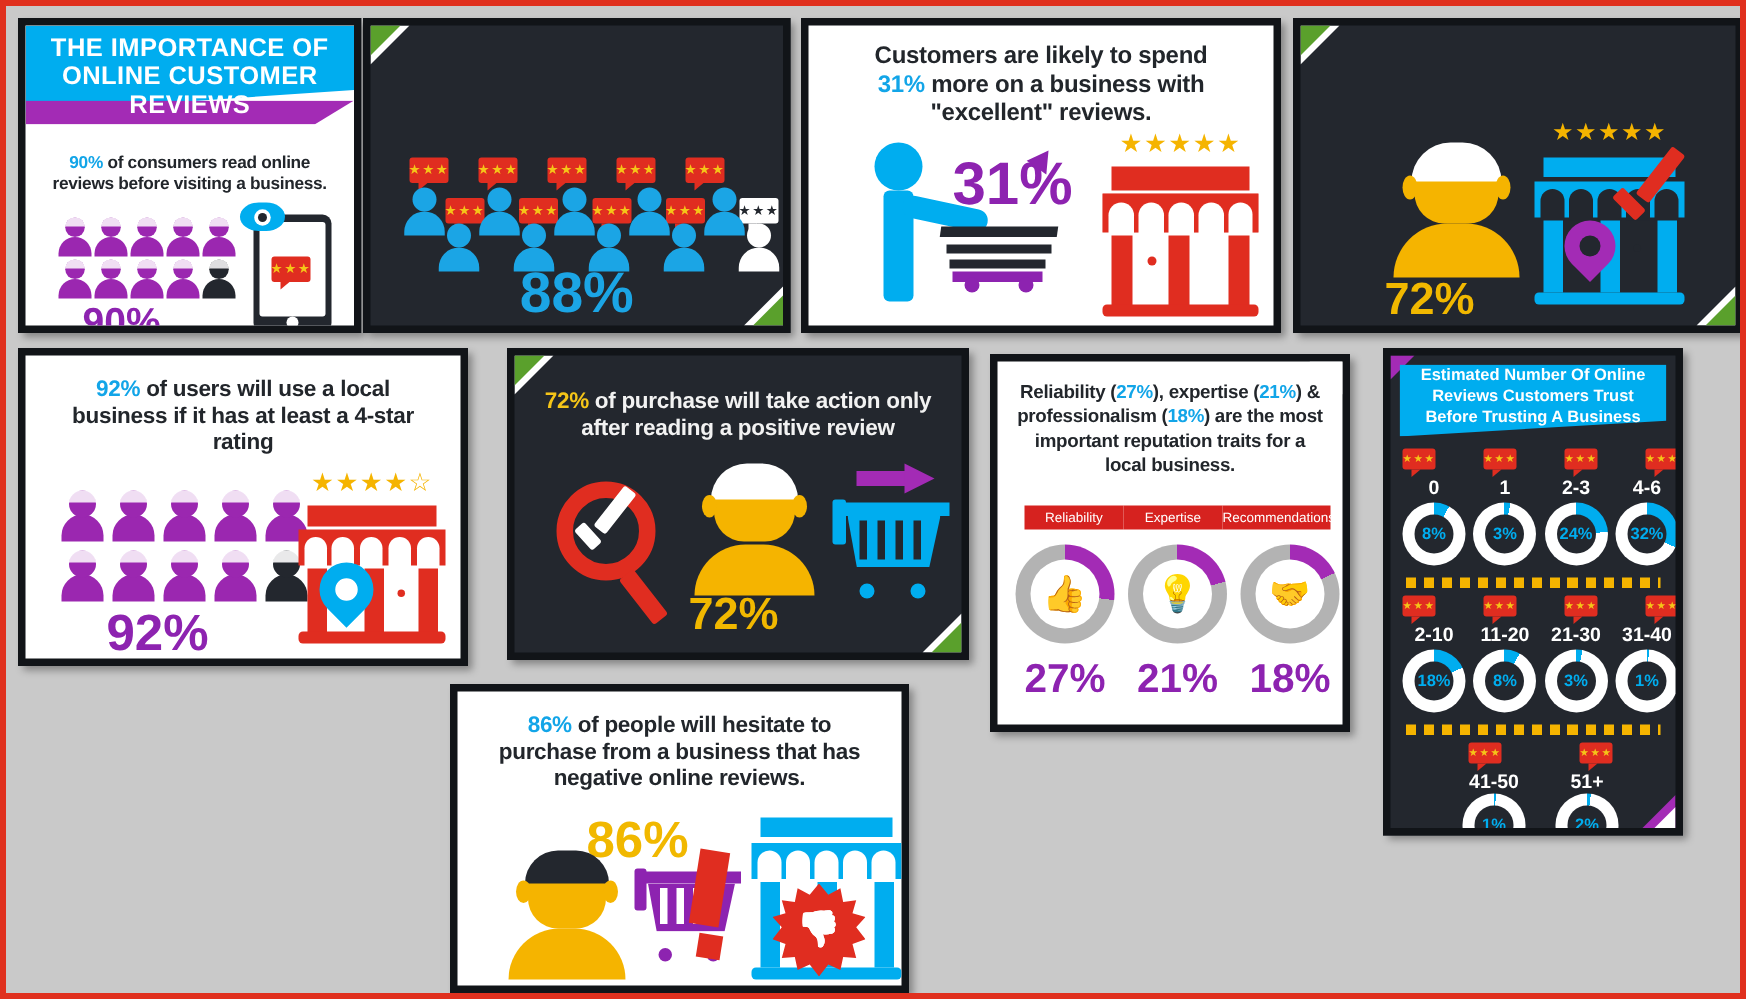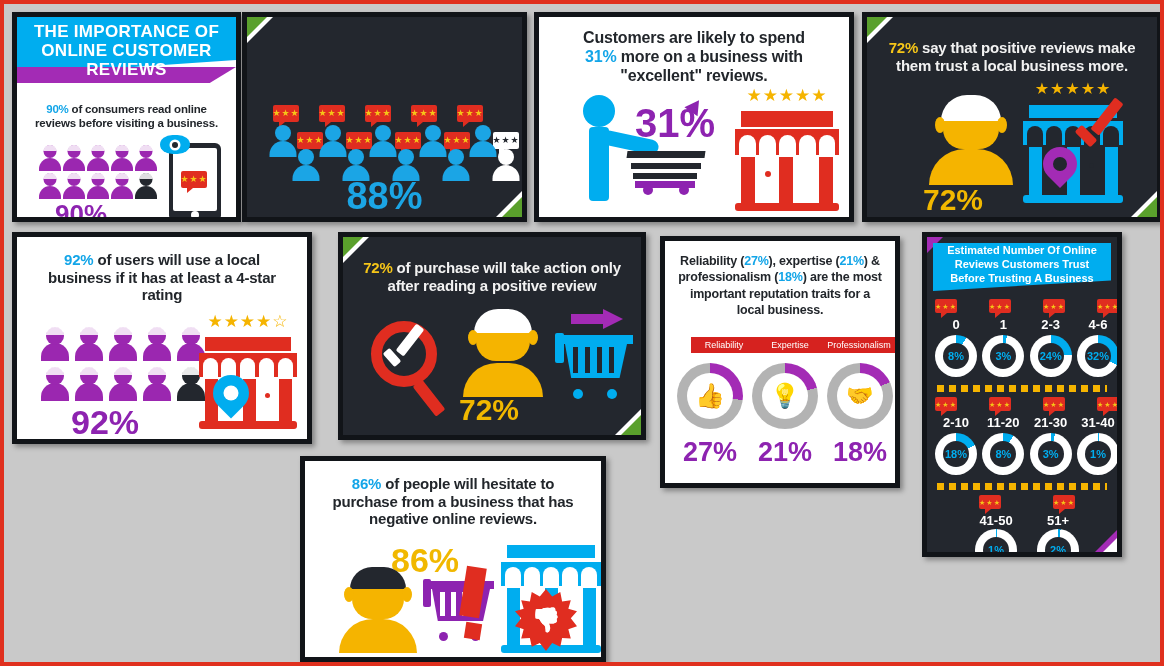--- a/index.html
+++ b/index.html
@@ -324,23 +324,20 @@
     </div>
   </div>
 
   <div class="card dark" style="left:858px;top:8px;width:300px;height:210px;">
     <div class="inner">
       <span class="tri tri-tl-white"></span>
       <span class="tri tri-tl-green" style="border-top-width:20px;border-right-width:20px;"></span>
       <span class="tri tri-br-white"></span>
       <span class="tri tri-br-green" style="border-bottom-width:20px;border-left-width:20px;"></span>
 
-      <div class="headline hl-dark" style="top:22px;font-size:15px;padding:0 16px;">
-        <span class="hi-yellow">72%</span><span> say that positive reviews make them trust a local business more.</span>
-      </div>
 
       <div style="position:absolute;left:62px;top:80px;width:84px;height:88px;">
         <div style="position:absolute;left:14px;top:0;width:56px;height:52px;border-radius:26px 26px 20px 20px;background:#f5b400;"></div>
         <div style="position:absolute;left:12px;top:-2px;width:60px;height:26px;border-radius:30px 30px 0 0;background:#ffffff;"></div>
         <div style="position:absolute;left:6px;top:20px;width:10px;height:16px;border-radius:50%;background:#f5b400;"></div>
         <div style="position:absolute;left:68px;top:20px;width:10px;height:16px;border-radius:50%;background:#f5b400;"></div>
         <div style="position:absolute;left:0;bottom:0;width:84px;height:36px;border-radius:42px 42px 0 0;background:#f5b400;"></div>
       </div>
       <div class="bignum n-yellow" style="left:56px;top:168px;font-size:30px;">72%</div>
 
@@ -503,24 +500,24 @@
     </div>
   </div>
 
   <div class="card light" style="left:656px;top:232px;width:240px;height:252px;">
     <div class="inner">
       <span class="tri tri-tr-white"></span>
       <div class="headline hl-light" style="top:12px;font-size:12.5px;padding:0 12px;line-height:1.3;">
         <span>Reliability (</span><span class="hi-blue">27%</span><span>), expertise (</span><span class="hi-blue">21%</span><span>)</span><span> &amp; professionalism (</span><span class="hi-blue">18%</span><span>) are the most important reputation traits for a local business.</span>
       </div>
 
-      <div style="position:absolute;left:10px;top:96px;width:220px;display:flex;justify-content:flex-end;">
+      <div style="position:absolute;left:10px;top:96px;width:220px;display:flex;justify-content:center;">
         <div class="tag" style="width:66px;">Reliability</div>
         <div class="tag" style="width:66px;">Expertise</div>
-        <div class="tag" style="width:72px;">Professionalism</div>
+        <div class="tag" style="width:72px;">Recommendations</div>
       </div>
 
       <div style="position:absolute;left:12px;top:122px;width:216px;display:flex;justify-content:space-between;">
         <div class="donut" style="width:66px;height:66px;background:conic-gradient(#a32bb5 0 27%,#b3b3b3 27% 100%);">
           <div class="hole" style="inset:10px;background:#ffffff;"></div>
           <div class="lbl" style="color:#00adef;font-size:24px;">👍</div>
         </div>
         <div class="donut" style="width:66px;height:66px;background:conic-gradient(#a32bb5 0 21%,#b3b3b3 21% 100%);">
           <div class="hole" style="inset:10px;background:#ffffff;"></div>
           <div class="lbl" style="color:#00adef;font-size:24px;">💡</div>

